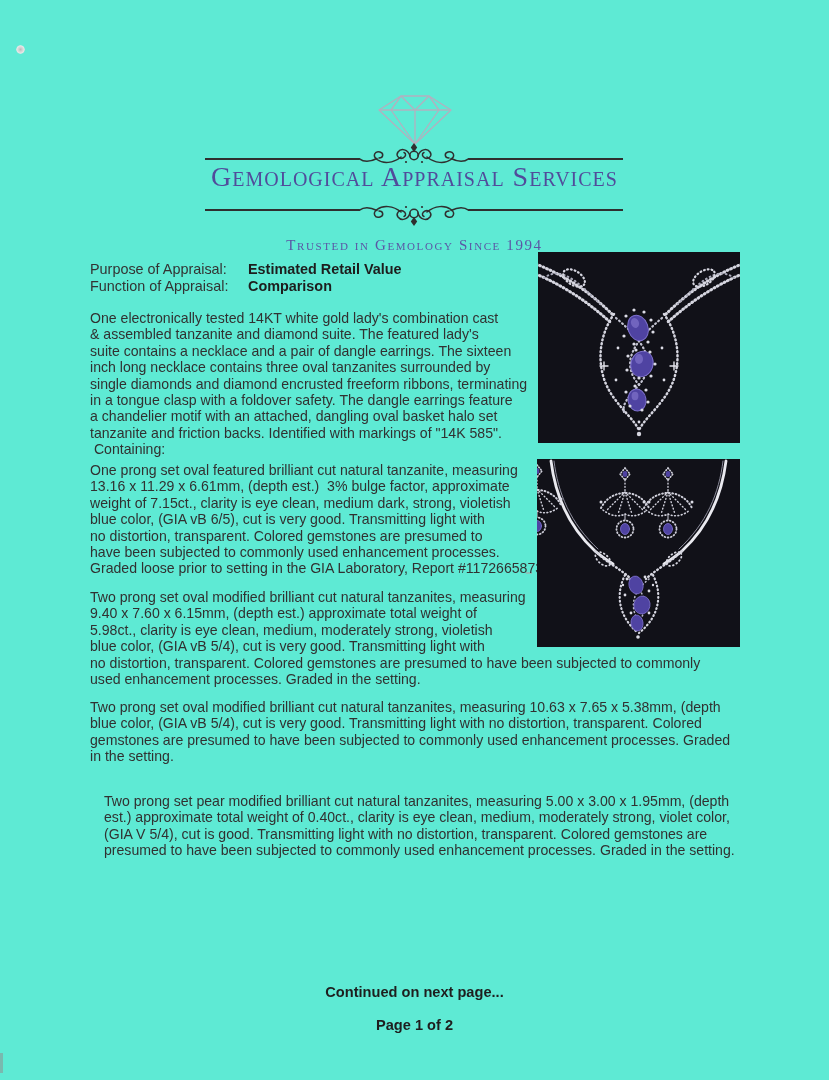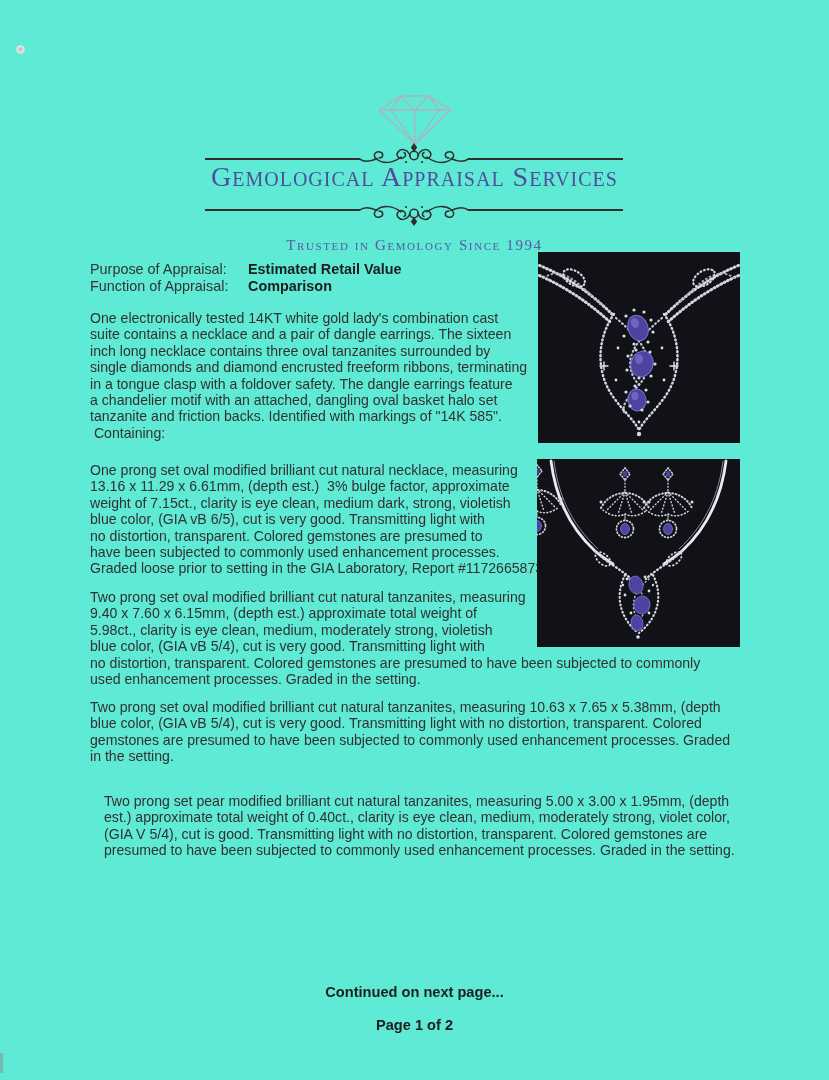--- a/index.html
+++ b/index.html
@@ -109,30 +109,31 @@
       <div class="meta-value">Estimated Retail Value</div>
     </div>
     <div class="meta-row">
       <div class="meta-label">Function of Appraisal:</div>
       <div class="meta-value">Comparison</div>
     </div>
   </div>
 
   <div class="abs para p1">
       <div>One electronically tested 14KT white gold lady's combination cast</div>
+      <div>&amp; assembled tanzanite and diamond suite. The featured lady's</div>
       <div>suite contains a necklace and a pair of dangle earrings. The sixteen</div>
       <div>inch long necklace contains three oval tanzanites surrounded by</div>
       <div>single diamonds and diamond encrusted freeform ribbons, terminating</div>
       <div>in a tongue clasp with a foldover safety. The dangle earrings feature</div>
       <div>a chandelier motif with an attached, dangling oval basket halo set</div>
       <div>tanzanite and friction backs. Identified with markings of "14K 585".</div>
       <div> Containing:</div>
     </div>
   <div class="abs para p2">
-      <div>One prong set oval modified brilliant cut natural necklace, measuring</div>
+      <div>One prong set oval featured brilliant cut natural tanzanite, measuring</div>
       <div>13.16 x 11.29 x 6.61mm, (depth est.)  3% bulge factor, approximate</div>
       <div>weight of 7.15ct., clarity is eye clean, medium dark, strong, violetish</div>
       <div>blue color, (GIA vB 6/5), cut is very good. Transmitting light with</div>
       <div>no distortion, transparent. Colored gemstones are presumed to</div>
       <div>have been subjected to commonly used enhancement processes.</div>
       <div>Graded loose prior to setting in the GIA Laboratory, Report #1172665873.</div>
     </div>
   <div class="abs para p3">
       <div>Two prong set oval modified brilliant cut natural tanzanites, measuring</div>
       <div>9.40 x 7.60 x 6.15mm, (depth est.) approximate total weight of</div>

